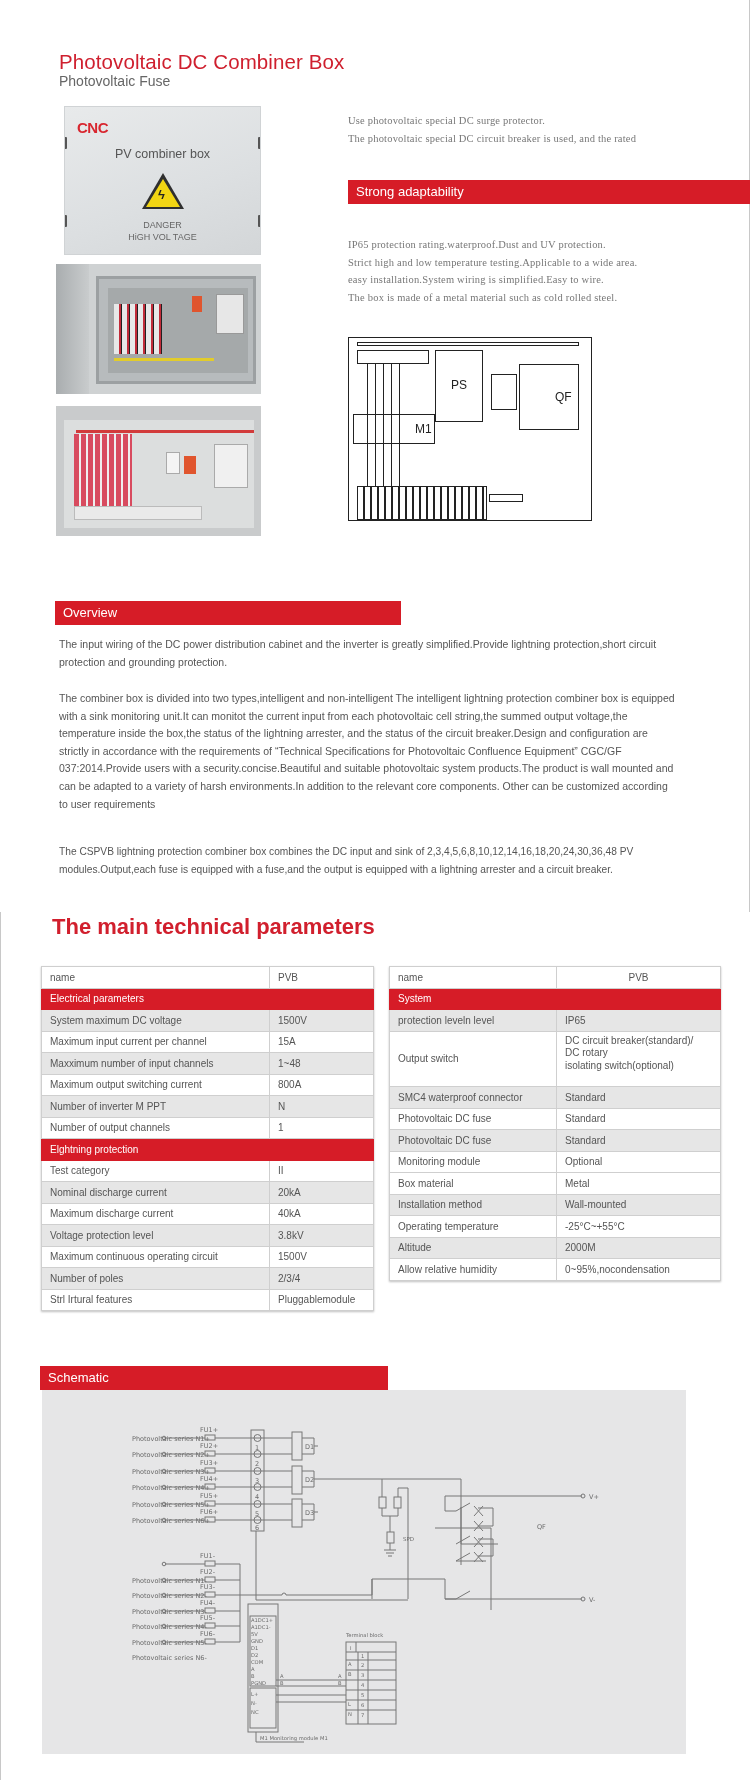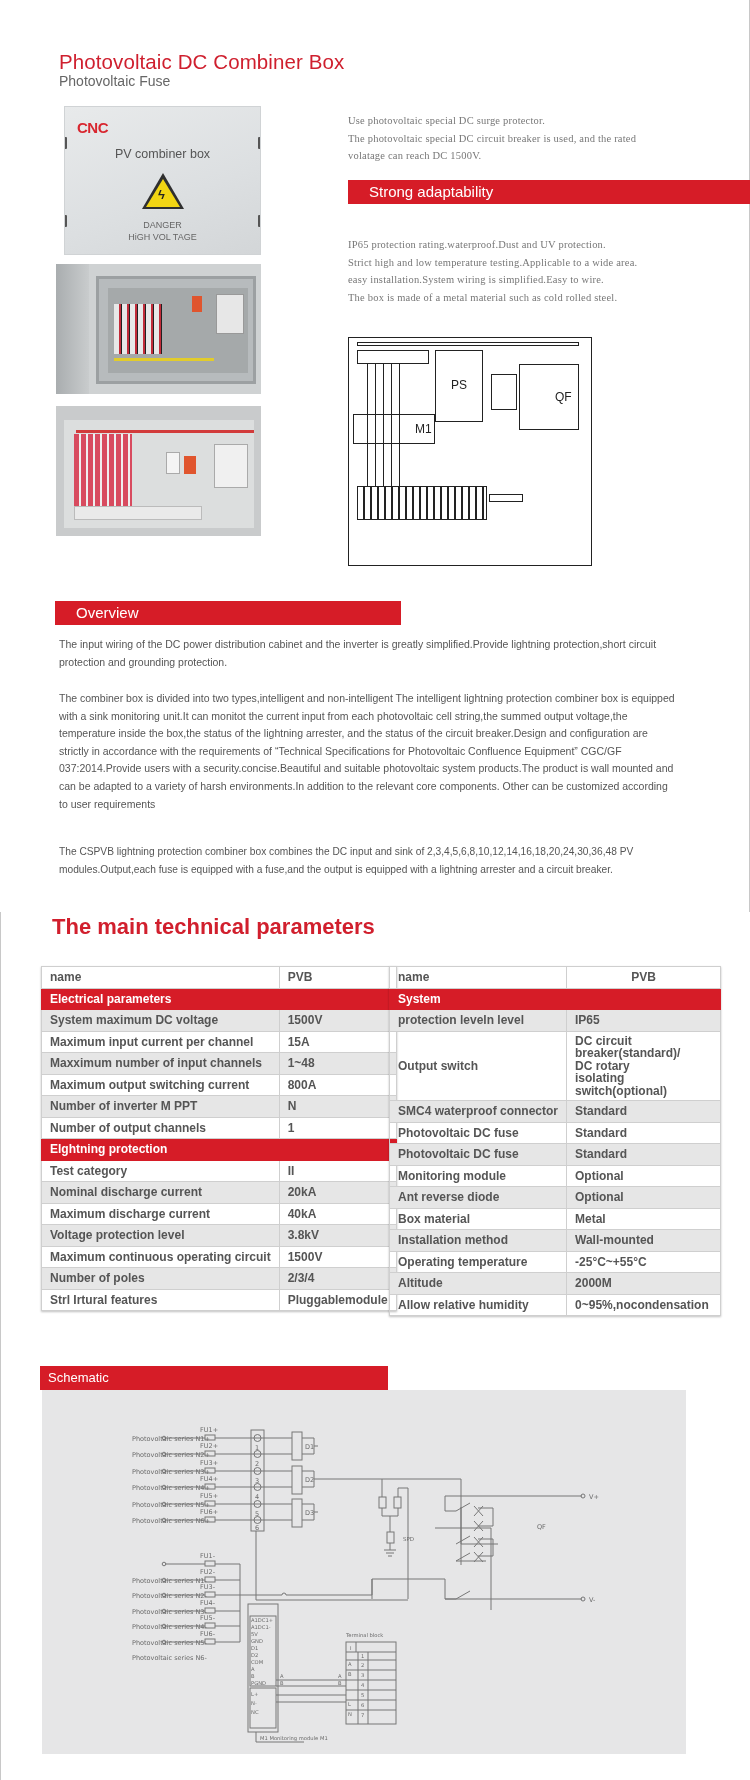--- a/index.html
+++ b/index.html
@@ -38,49 +38,49 @@
   .photo-inner .row { position: absolute; left: 18px; top: 100px; width: 128px; height: 14px; background: #eaeaea; border: 1px solid #bbb; }
   .photo-inner .redbar { position: absolute; left: 20px; top: 24px; width: 178px; height: 3px; background: #d23b3b; }
   .photo-inner .qf { position: absolute; left: 158px; top: 38px; width: 34px; height: 44px; background: #f0f0f0; border: 1px solid #aaa; }
   .photo-inner .spd { position: absolute; left: 128px; top: 50px; width: 12px; height: 18px; background: #e0552e; }
   .photo-inner .mod { position: absolute; left: 110px; top: 46px; width: 14px; height: 22px; background: #f4f4f4; border: 1px solid #aaa; }
 
   
   .mono { font-family: "Liberation Serif", serif; font-size: 10.5px; color: #777; line-height: 17.5px; letter-spacing: 0.2px; }
   .desc1 { position: absolute; left: 348px; top: 112px; width: 395px; }
   .desc2 { position: absolute; left: 348px; top: 236px; width: 395px; }
-  .redbar { position: absolute; background: #d61c27; color: #fff; font-size: 15px; padding-left: 21px; }
+  .redbar { position: absolute; background: #d61c27; color: #fff; font-size: 13px; padding-left: 8px; }
   .bar-strong { left: 348px; top: 180px; width: 402px; height: 24px; line-height: 24px; }
   .bar-overview { left: 55px; top: 601px; width: 346px; height: 24px; line-height: 24px; }
   .bar-schematic { left: 40px; top: 1366px; width: 348px; height: 24px; line-height: 24px; padding-left: 8px; font-size: 13px; }
 
   
-  .layout-diagram { position: absolute; left: 348px; top: 337px; width: 244px; height: 229px; border: 1px solid #222; background: #fff; }
+  .layout-diagram { position: absolute; left: 348px; top: 337px; width: 244px; height: 184px; border: 1px solid #222; background: #fff; }
   .ld { position: absolute; border: 1px solid #222; background: #fff; }
   .ld-label { position: absolute; font-size: 12px; color: #222; }
 
   
   .para { position: absolute; left: 59px; width: 620px; font-size: 10.5px; line-height: 17.6px; color: #555; }
   .para1 { top: 636px; }
   .para2 { top: 690px; }
   .para3 { top: 843px; font-size: 10.2px; }
 
   .section-title { position: absolute; left: 52px; top: 914px; font-size: 22px; color: #d11f2d; }
 
   
-  .ptable { position: absolute; border-collapse: collapse; font-size: 12px; color: #555; box-shadow: 0 1px 2px rgba(0,0,0,0.25); font-weight: bold; }
+  .ptable { position: absolute; border-collapse: collapse; font-size: 10px; color: #555; box-shadow: 0 1px 2px rgba(0,0,0,0.25); }
   .ptable td { border: 1px solid #cfcfcf; height: 21.5px; padding: 0 8px; vertical-align: middle; white-space: nowrap; }
   .ptable tr.alt td { background: #e6e6e6; }
   .ptable tr.section td { background: #d61c27; color: #fff; border-color: #d61c27; margin-left: 36px; }
   .t-left { left: 41px; top: 966px; width: 333px; }
   .t-left td.k { width: 228px; }
   .t-right { left: 389px; top: 966px; width: 332px; }
   .t-right td.k { width: 167px; }
   .t-right td.center { text-align: center; }
-  .t-right td.multi { white-space: normal; line-height: 12.5px; padding-top: 3px; padding-bottom: 3px; }
+  .t-right td.multi { white-space: normal; line-height: 12.5px; padding-top: 3px; padding-bottom: 14px; }
 
   
   .schematic-bg { position: absolute; left: 42px; top: 1390px; width: 644px; height: 364px; background: #e6e6e7; }
   .schematic-svg { position: absolute; left: 42px; top: 1390px; }
   .sch-text { font-family: "DejaVu Sans", sans-serif; fill: #6a6a6a; }
 </style>
 </head>
 <body>
 
 <div class="edge-right"></div>
@@ -121,21 +121,20 @@
   <div class="fuses"></div>
   <div class="row"></div>
   <div class="mod"></div>
   <div class="spd"></div>
   <div class="qf"></div>
 </div>
 
 <div class="mono desc1">
   <div>Use photovoltaic special DC surge protector.</div>
   <div>The photovoltaic special DC circuit breaker is used, and  the rated</div>
-  <div>volatage can reach DC 1500V.</div>
 </div>
 <div class="redbar bar-strong">Strong adaptability</div>
 <div class="mono desc2">
   <div>IP65 protection rating.waterproof.Dust and UV protection.</div>
   <div>Strict high and low temperature testing.Applicable to a wide area.</div>
   <div>easy installation.System wiring is simplified.Easy to wire.</div>
   <div>The box is made of a metal material such as cold rolled steel.</div>
 </div>
 
 <div class="layout-diagram">
@@ -255,24 +254,20 @@
   <tr>
         <td class="k">Photovoltaic DC fuse</td>
         <td>Standard</td>
       </tr>
   <tr class="alt">
         <td class="k">Photovoltaic DC fuse</td>
         <td>Standard</td>
       </tr>
   <tr>
         <td class="k">Monitoring module</td>
-        <td>Optional</td>
-      </tr>
-  <tr class="alt">
-        <td class="k">Ant reverse diode</td>
         <td>Optional</td>
       </tr>
   <tr>
         <td class="k">Box material</td>
         <td>Metal</td>
       </tr>
   <tr class="alt">
         <td class="k">Installation method</td>
         <td>Wall-mounted</td>
       </tr>

